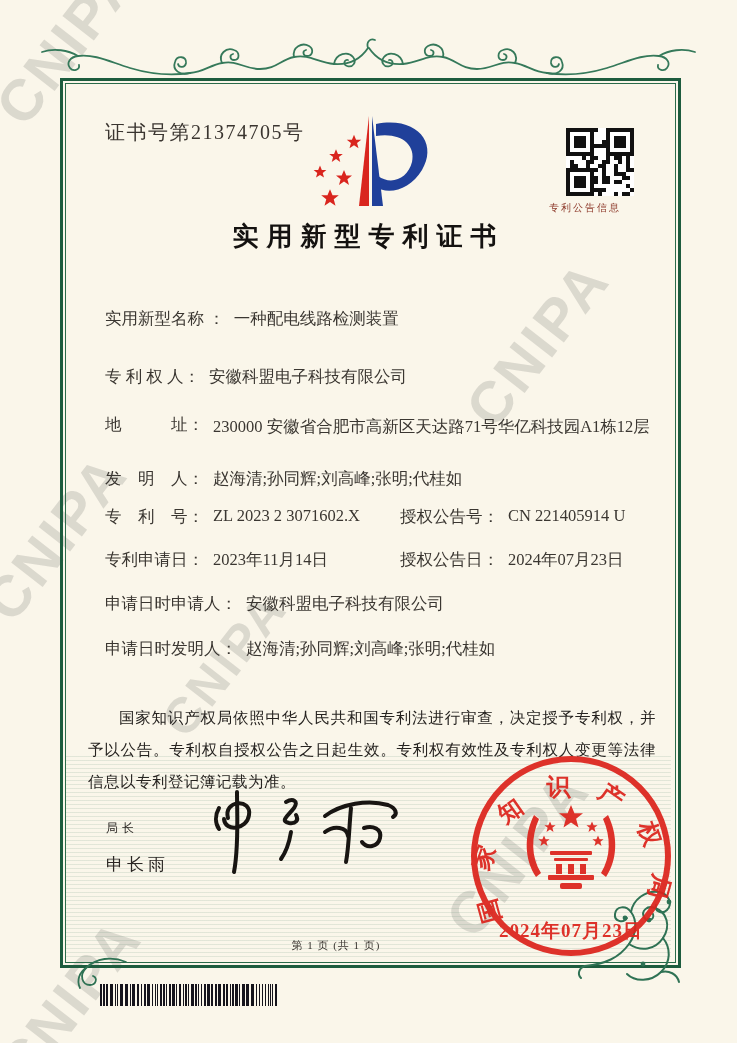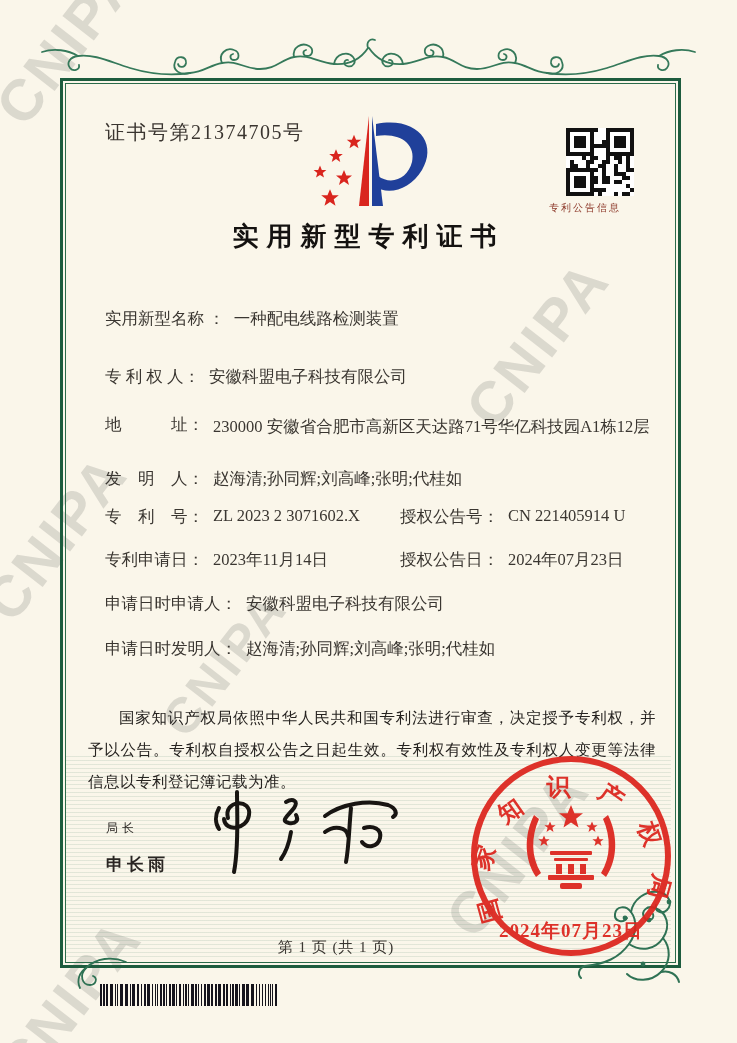--- a/index.html
+++ b/index.html
@@ -49,28 +49,28 @@
   .pair2 { position:absolute; left:295px; top:0; display:flex; }
   .pair2 .val { margin-left:9px; }
   
   .body-par {
     position:absolute; left:88px; top:702px; width:568px; z-index:3;
     font-size:15.5px; line-height:2.05; text-indent:2em; color:#262320;
     letter-spacing:0.5px; text-align:justify;
   }
   
   .sig-title { position:absolute; left:106px; top:820px; font-size:12px; letter-spacing:4px; color:#2a2623; z-index:3; }
-  .sig-name  { position:absolute; left:106px; top:853px; font-size:17px; letter-spacing:4px; color:#2a2623; z-index:3;font-weight:bold; }
+  .sig-name  { position:absolute; left:106px; top:853px; font-size:17px; letter-spacing:4px; color:#2a2623; z-index:3; }
   .sig-hand  { position:absolute; left:198px; top:786px; z-index:3; }
   
   .seal { position:absolute; left:466px; top:751px; z-index:4; opacity:0.93; }
   .seal text { font-family:"Liberation Serif","DejaVu Serif",serif; font-weight:bold; }
   
   .page-no { position:absolute; left:0; width:672px; top:938px; text-align:center;
-             font-size:15px; color:#3a3631; z-index:3; letter-spacing:1px; }
+             font-size:11px; color:#3a3631; z-index:3; letter-spacing:1px; }
   .barcode { position:absolute; left:100px; top:984px; z-index:3; }
 </style>
 </head>
 <body>
 
 <div class="page">
 
   <div id="wm-layer">
       <span class="wm" style="left: -18px; top: 96px; font-size: 58px; transform: rotate(-52deg);">CNIPA</span>
       <span class="wm" style="left: 452px; top: 398px; font-size: 58px; transform: rotate(-52deg);">CNIPA</span>

